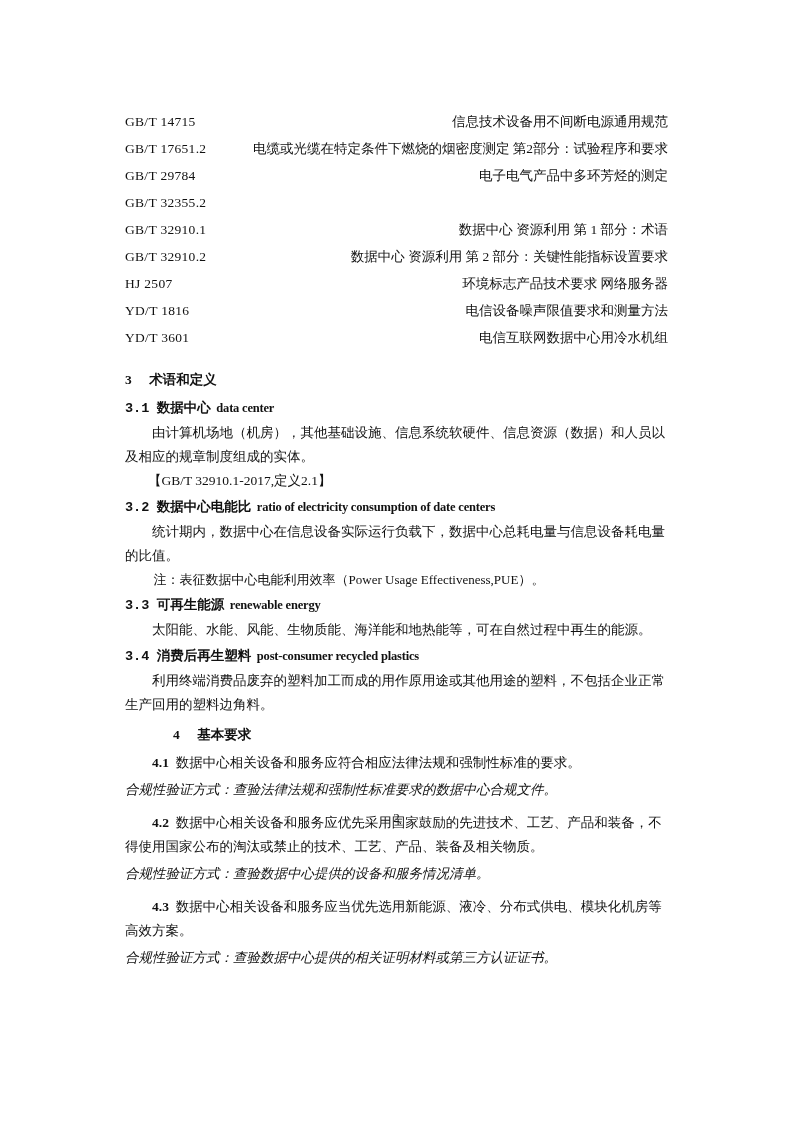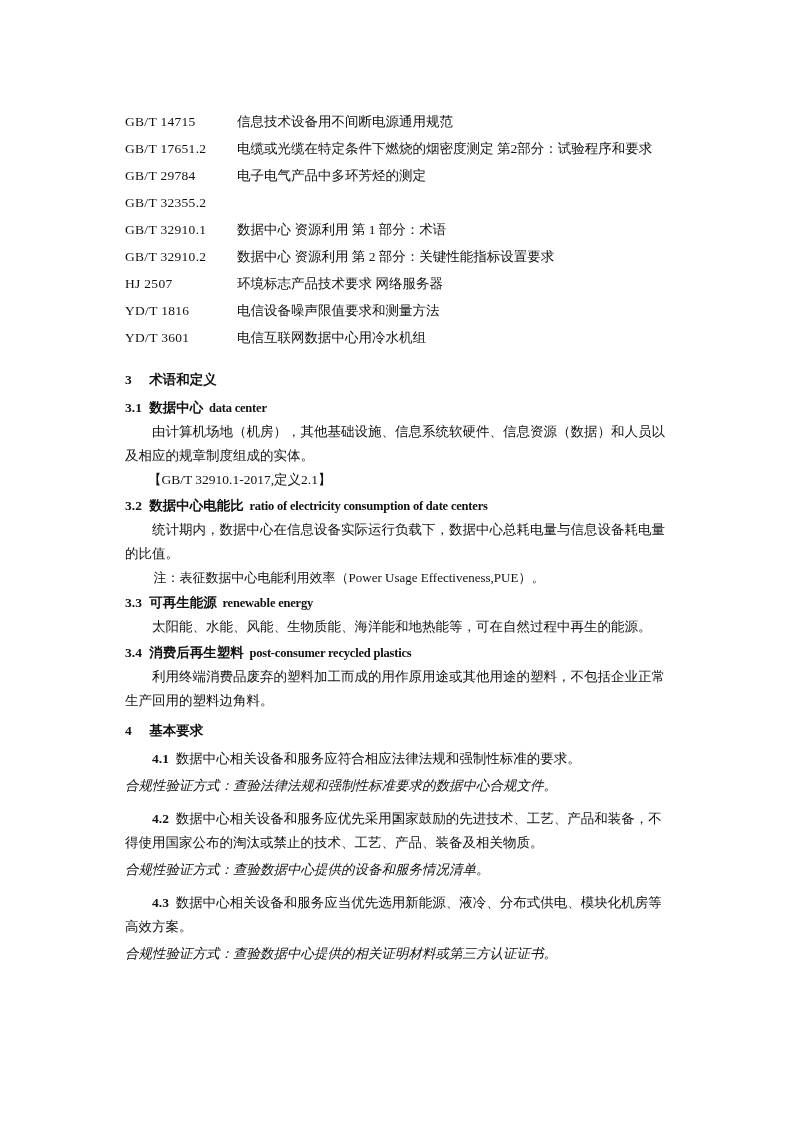--- a/index.html
+++ b/index.html
@@ -15,27 +15,27 @@
     width: 793px; height: 890px;
     padding: 110px 125px 0 125px;
     font-size: 13.5px;
     line-height: 24px;
     background: #fff;
   }
   
   .std-list { margin-bottom: 14px; }
   .std-row { display: flex; margin-bottom: 3px; }
   .std-code { flex: 0 0 112px; letter-spacing: 0.3px; }
-  .std-title { flex: 1; }
+  .std-title { flex: 1; text-align: right; }
   
   .sec-heading { font-weight: bold; margin-top: 18px; margin-bottom: 4px; }
   .sec-heading .h-num { margin-right: 1.3em; }
   
   .term-head { font-weight: bold; margin-top: 2px; }
-  .term-head .t-num { margin-right: 0.55em; }
+  .term-head .t-num { margin-right: 0.55em; font-family: Liberation Mono, monospace; }
   .term-head .t-en {
     margin-left: 0.45em;
     font-family: Liberation Serif, serif;
     font-size: 12.5px;
     letter-spacing: -0.2px;
   }
   .para { text-indent: 2em; }
   .note { text-indent: 2.2em; font-size: 13px; line-height: 23px; }
   .source { text-indent: 1.7em; }
   
@@ -121,21 +121,21 @@
     <p class="para">太阳能、水能、风能、生物质能、海洋能和地热能等，可在自然过程中再生的能源。</p>
   </div>
 
   <div>
     <div class="term-head">
       <span class="t-num">3.4</span><span class="t-zh">消费后再生塑料</span><span class="t-en">post-consumer recycled plastics</span>
     </div>
     <p class="para">利用终端消费品废弃的塑料加工而成的用作原用途或其他用途的塑料，不包括企业正常生产回用的塑料边角料。</p>
   </div>
 
-  <div class="sec-heading" style="margin-top:6px;">
+  <div class="sec-heading" style="margin-top:6px;margin-left:48px;">
     <span class="h-num">4</span><span class="h-title">基本要求</span>
   </div>
 
   <div>
     <p class="clause">
       <span class="c-num">4.1</span><span>数据中心相关设备和服务应符合相应法律法规和强制性标准的要求。</span>
     </p>
     <p class="verify">合规性验证方式：查验法律法规和强制性标准要求的数据中心合规文件。</p>
   </div>
 

